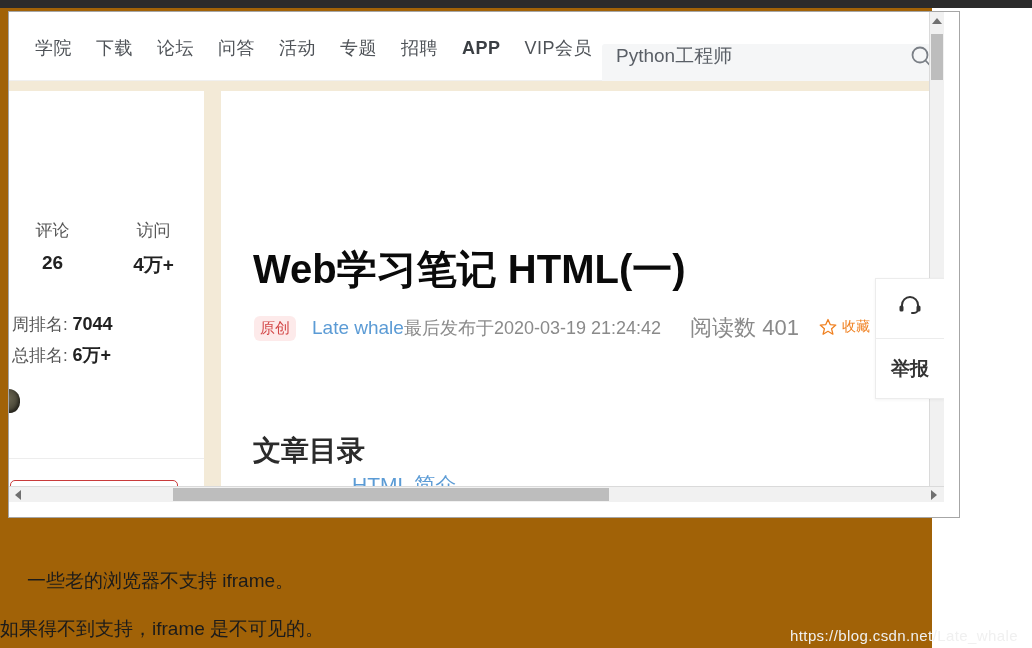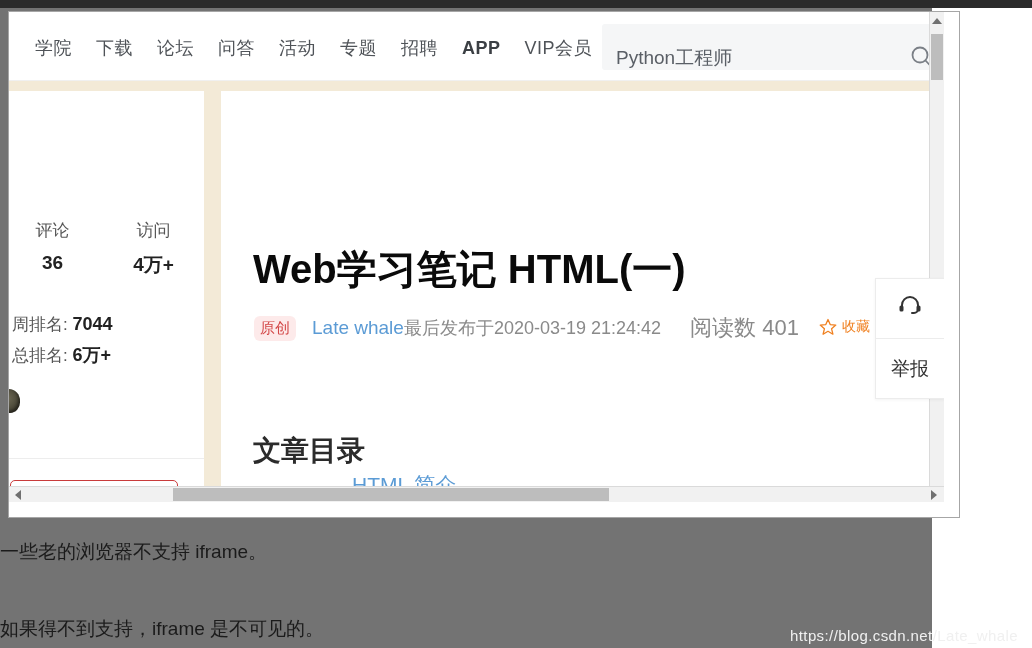--- a/index.html
+++ b/index.html
@@ -23,21 +23,21 @@
     left: 0; top: 0;
     width: 1032px; height: 8px;
     background: #2b2b2b;
   }
 
   
   .page {
     position: absolute;
     left: 0; top: 8px;
     width: 932px; height: 640px;
-    background: #737373;
+    background: #a16207;
   }
 
   
   .iframe-wrap {
     position: absolute;
     left: 8px; top: 3px;
     width: 952px; height: 507px;
     border: 1px solid #a6a6a6;
     background: #fff;
     box-sizing: border-box;
@@ -71,26 +71,26 @@
     color: #4f5358;
     padding: 0 12px;
     white-space: nowrap;
     letter-spacing: .5px;
     cursor: pointer;
   }
   .nav-item.strong { font-weight: bold; color: #3b3f44; }
 
   .search-box {
     position: absolute;
-    left: 593px; top: 12px;
+    left: 593px; top: 32px;
     width: 340px; height: 46px;
     background: #f5f6f7;
     border-radius: 3px;
     display: flex;
-    align-items: flex-end;
+    align-items: flex-start;
   }
   .search-input {
     flex: 1;
     border: 0;
     outline: none;
     background: transparent;
     font-family: "Liberation Sans", sans-serif;
     font-size: 19px;
     color: #5a5f66;
     padding-left: 14px;
@@ -268,20 +268,21 @@
 
   
   .float-actions {
     position: absolute;
     left: 866px; top: 266px;
     width: 68px;
     border: 1px solid #ececec;
     background: #fff;
     z-index: 5;
     box-shadow: 0 1px 3px rgba(0,0,0,.05);
+    font-weight: bold;
   }
   .float-btn {
     height: 59px;
     display: flex;
     align-items: center;
     justify-content: center;
     font-size: 19px;
     color: #333;
     cursor: pointer;
     border-bottom: 1px solid #ececec;
@@ -362,21 +363,21 @@
   }
 
   
   .outside-p {
     position: absolute;
     left: 0;
     font-size: 19px;
     color: #1b1b1b;
     white-space: nowrap;
   }
-  .p1 { top: 512px; }
+  .p1 { top: 541px; padding-left: 27px; }
   .p2 { top: 589px; }
 
   .watermark {
     position: absolute;
     left: 790px; top: 619px;
     font-size: 15px;
     color: #f0f0f0;
     letter-spacing: .4px;
     white-space: nowrap;
   }
@@ -416,21 +417,21 @@
       </div>
 
       <div class="site-body">
 
         <div class="left-col">
           <div class="stats-head">
             <span class="stat-cell">评论</span>
             <span class="stat-cell">访问</span>
           </div>
           <div class="stats-vals">
-            <span class="stat-cell">36</span>
+            <span class="stat-cell">26</span>
             <span class="stat-cell">4万+</span>
           </div>
 
           <div class="rank-line rank-week">
             <span>周排名:</span>
             <b>7044</b>
           </div>
           <div class="rank-line rank-total">
             <span>总排名:</span>
             <b>6万+</b>

